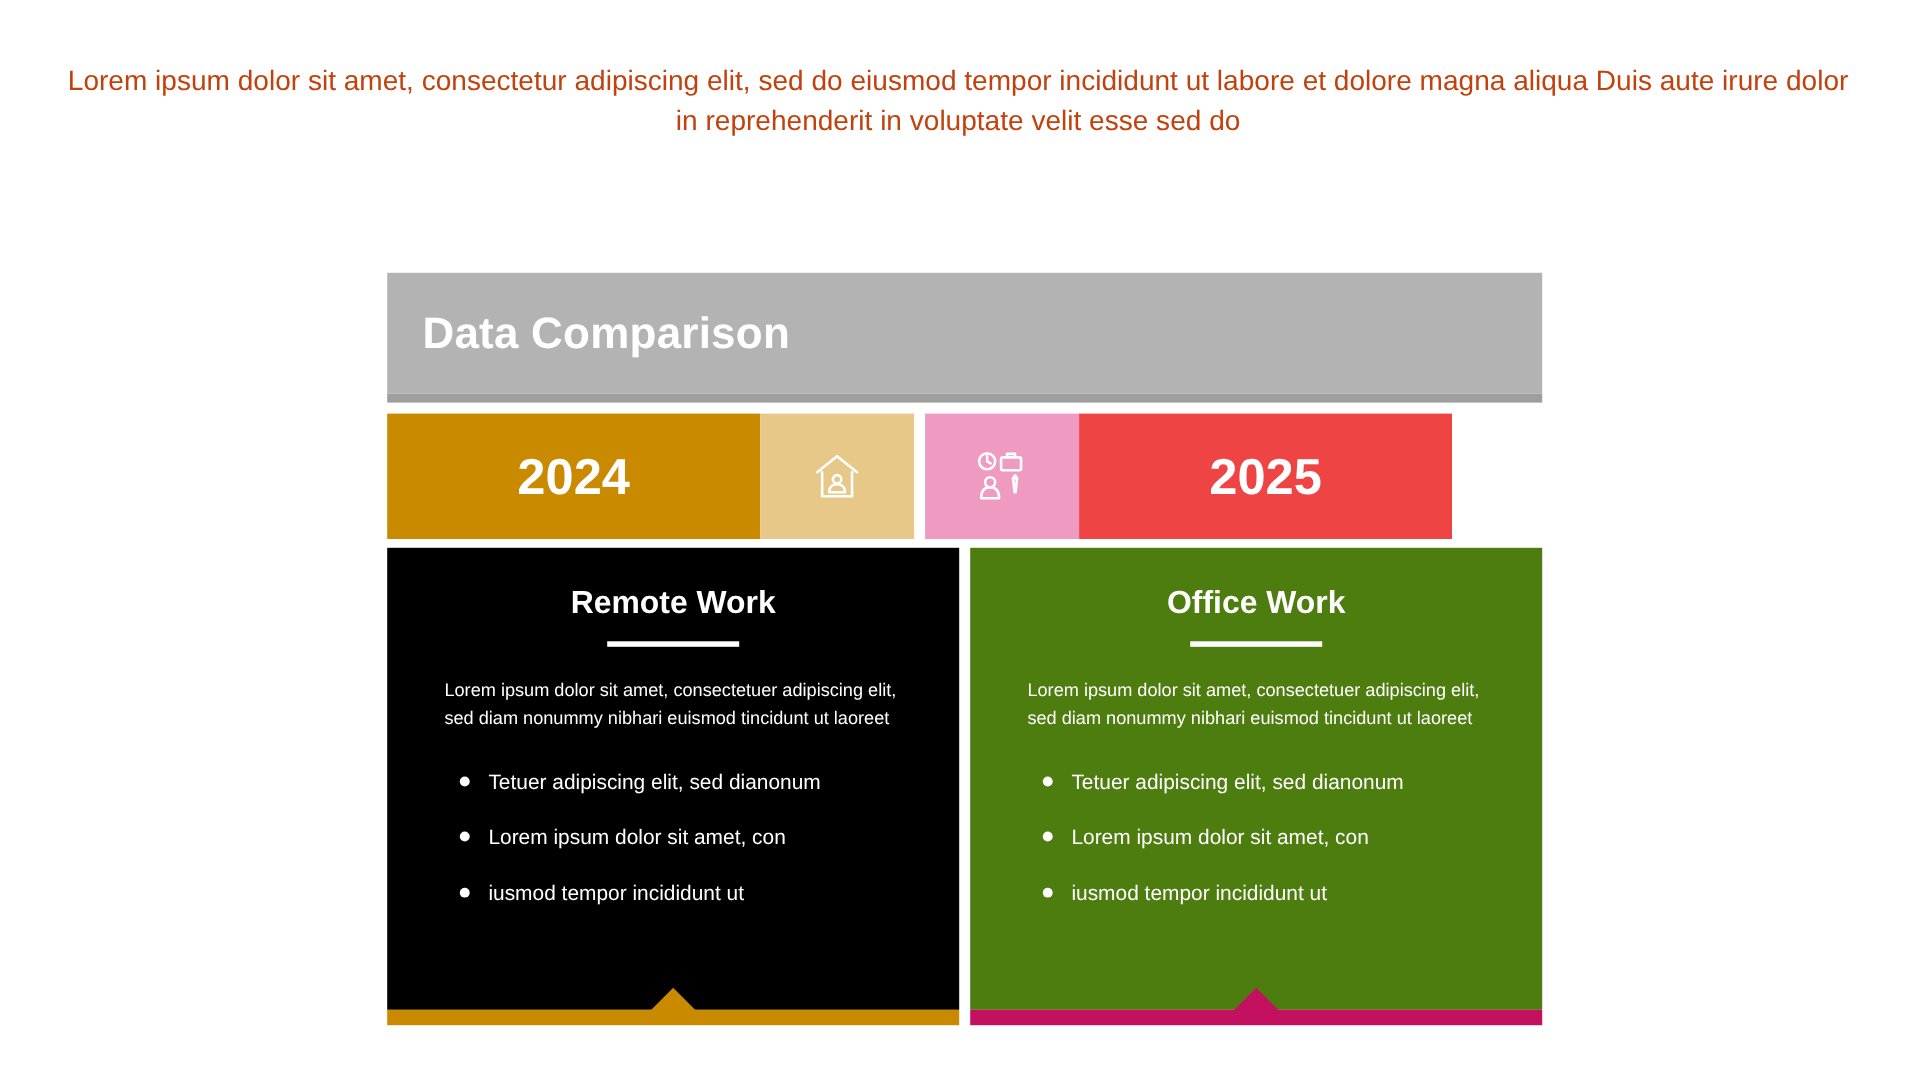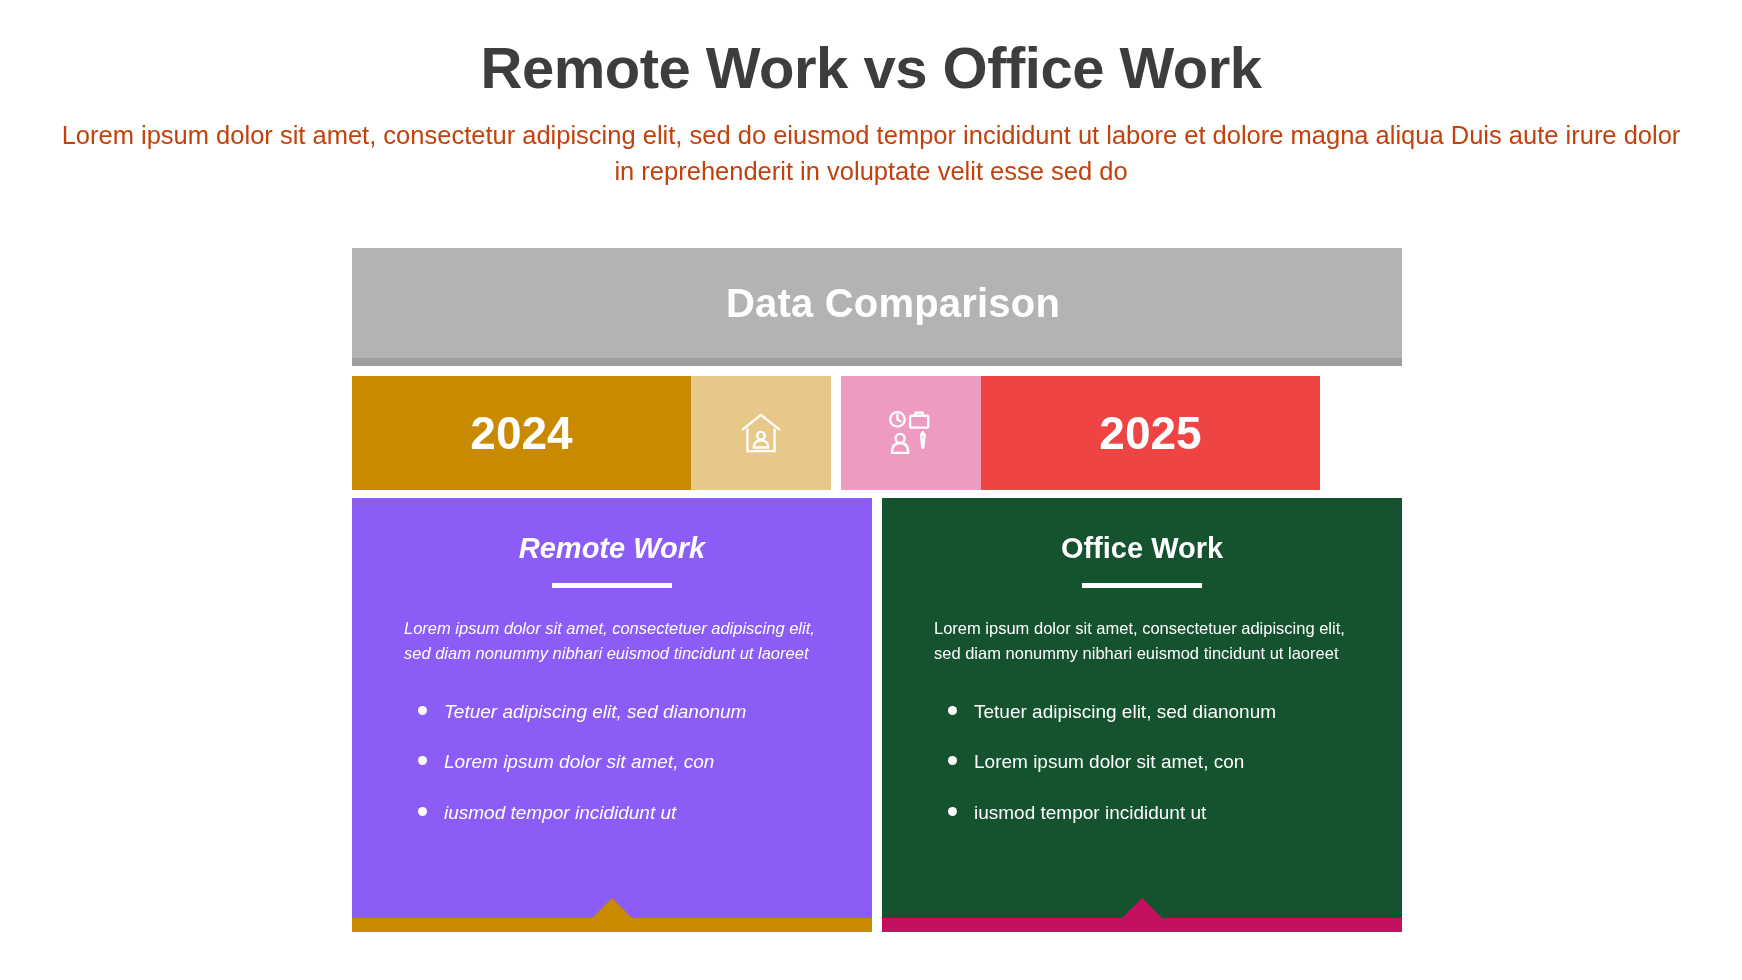--- a/index.html
+++ b/index.html
@@ -50,21 +50,20 @@
     width: 1050px;
   }
 
   .banner {
     position: relative;
     width: 1050px;
     height: 110px;
     background: #b3b3b3;
     display: flex;
     align-items: center;
-    justify-content: center;
     box-sizing: border-box;
     padding-left: 32px;
   }
   .banner-title {
     color: #ffffff;
     font-size: 40px;
     font-weight: bold;
     letter-spacing: 0.2px;
   }
   .banner-shadow {
@@ -119,22 +118,22 @@
     width: 520px;
     position: relative;
     padding-bottom: 0;
   }
   .panel.left { margin-right: 10px; }
   .panel-body {
     padding: 30px 52px 40px 52px;
     box-sizing: border-box;
     min-height: 420px;
   }
-  .panel.left .panel-body { background: #8b5cf6; font-style: italic; }
-  .panel.right .panel-body { background: #14532d; }
+  .panel.left .panel-body { background: #000000; }
+  .panel.right .panel-body { background: #4d7c0f; }
 
   .panel-title {
     text-align: center;
     color: #ffffff;
     font-size: 29px;
     font-weight: bold;
     margin: 4px 0 0 0;
   }
   .divider {
     width: 120px;
@@ -193,21 +192,20 @@
   .panel.right .foot-arrow { border-bottom: 22px solid #c3115f; }
 
   .svg-icon { display: block; }
 </style>
 </head>
 <body>
 
 <div class="page">
 
   <div class="header">
-    <h1 class="main-title">Remote Work vs Office Work</h1>
     <p class="subtitle">Lorem ipsum dolor sit amet, consectetur adipiscing elit, sed do eiusmod tempor incididunt ut labore et dolore magna aliqua Duis aute irure dolor in reprehenderit in voluptate velit esse sed do</p>
   </div>
 
   <div class="compare-wrap">
 
     <div class="banner">
       <span class="banner-title">Data Comparison</span>
     </div>
     <div class="banner-shadow"></div>
 

